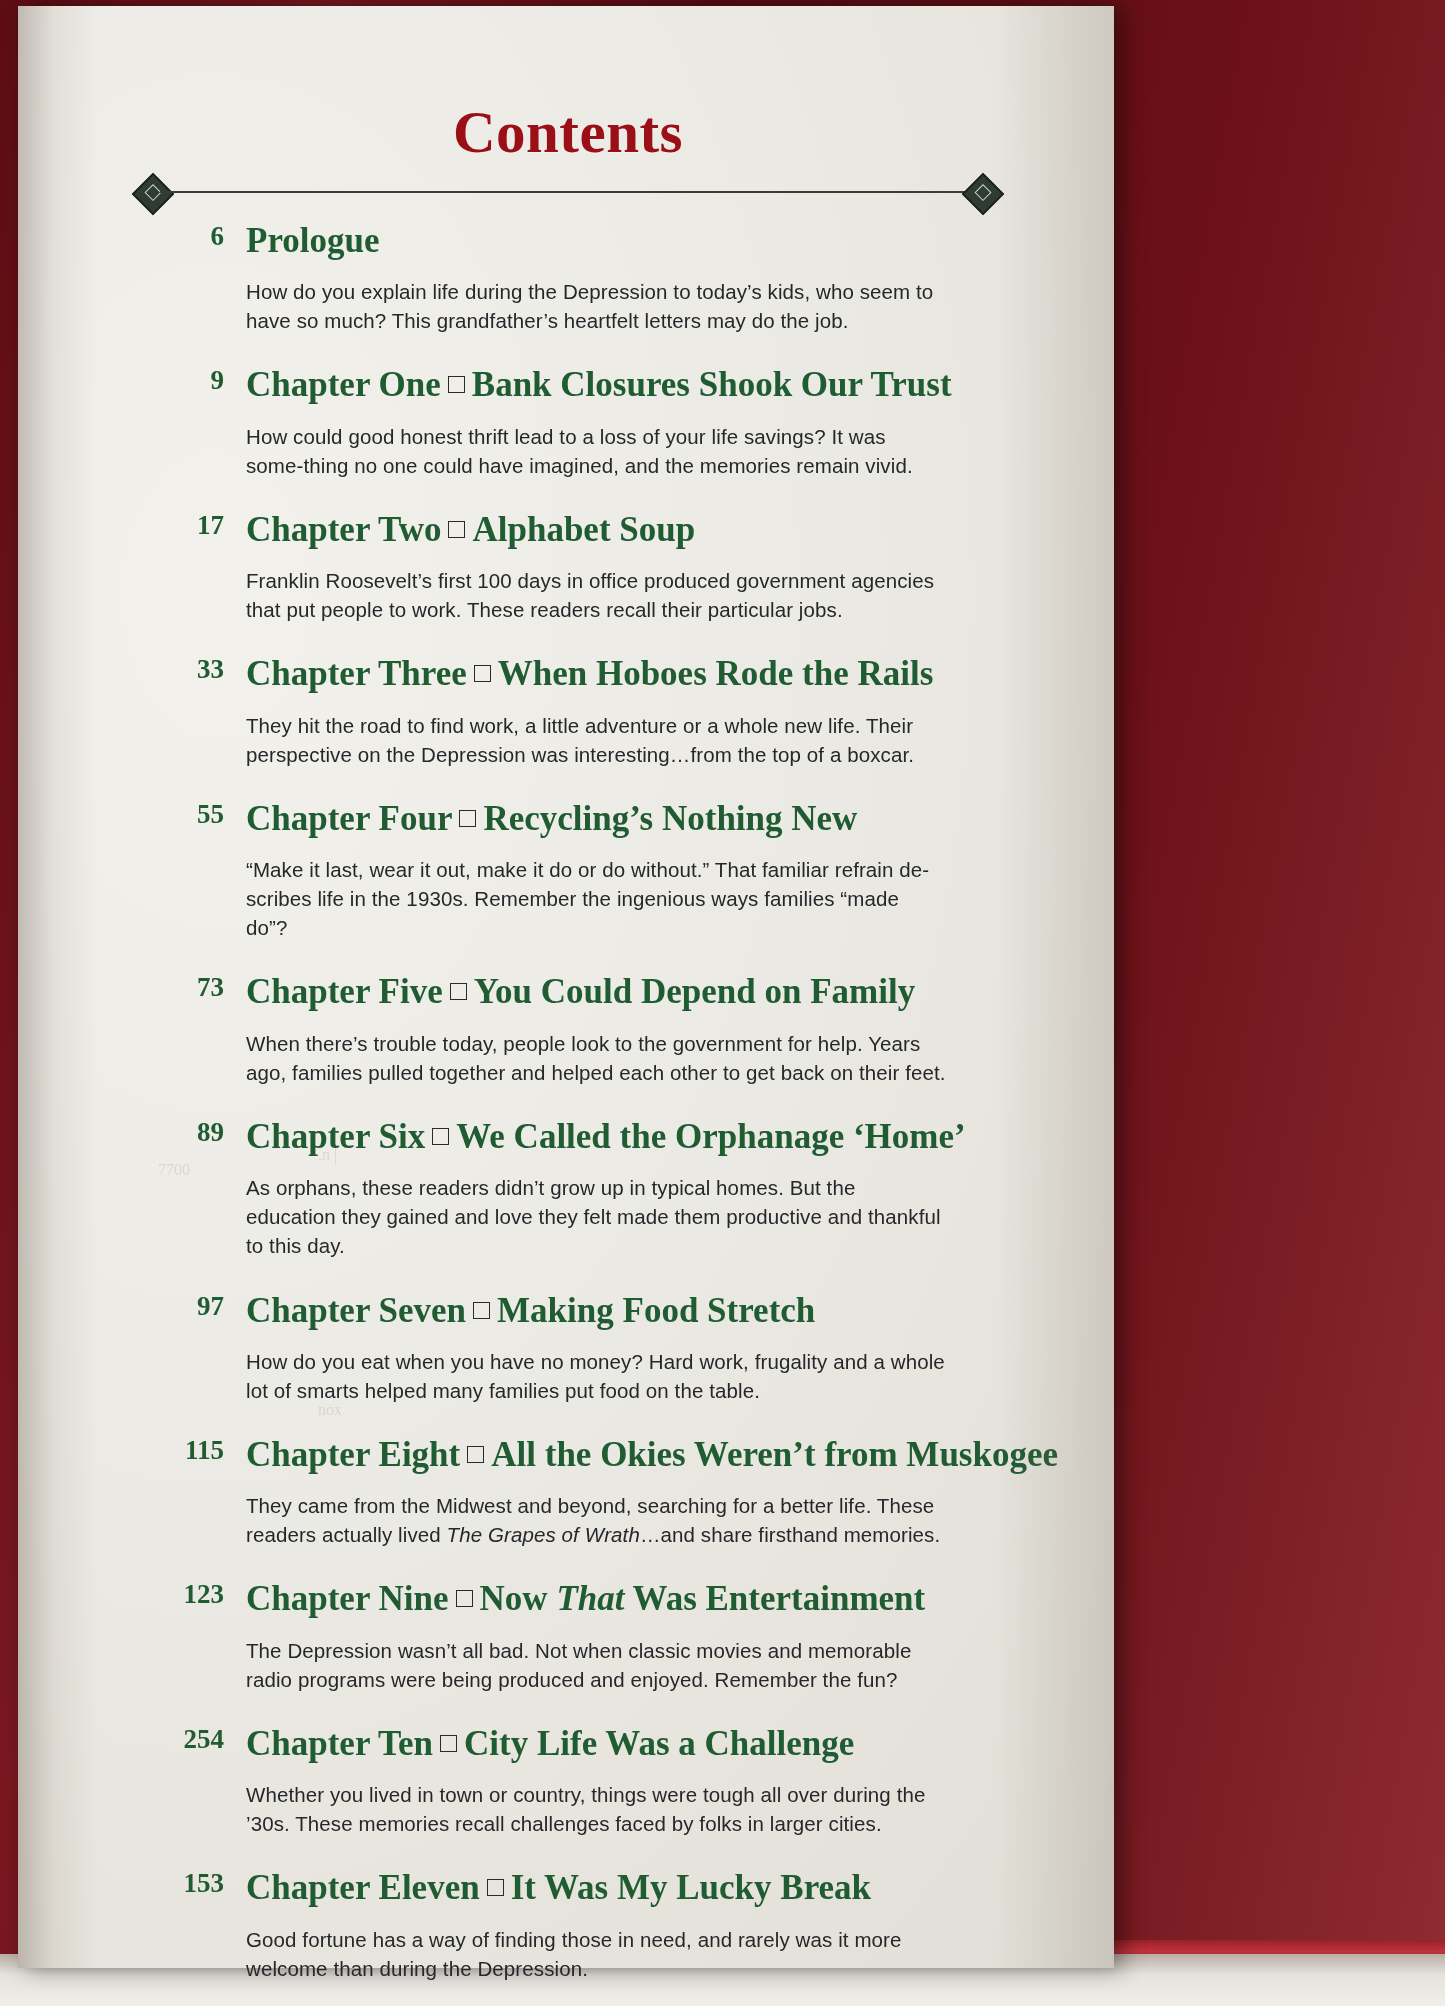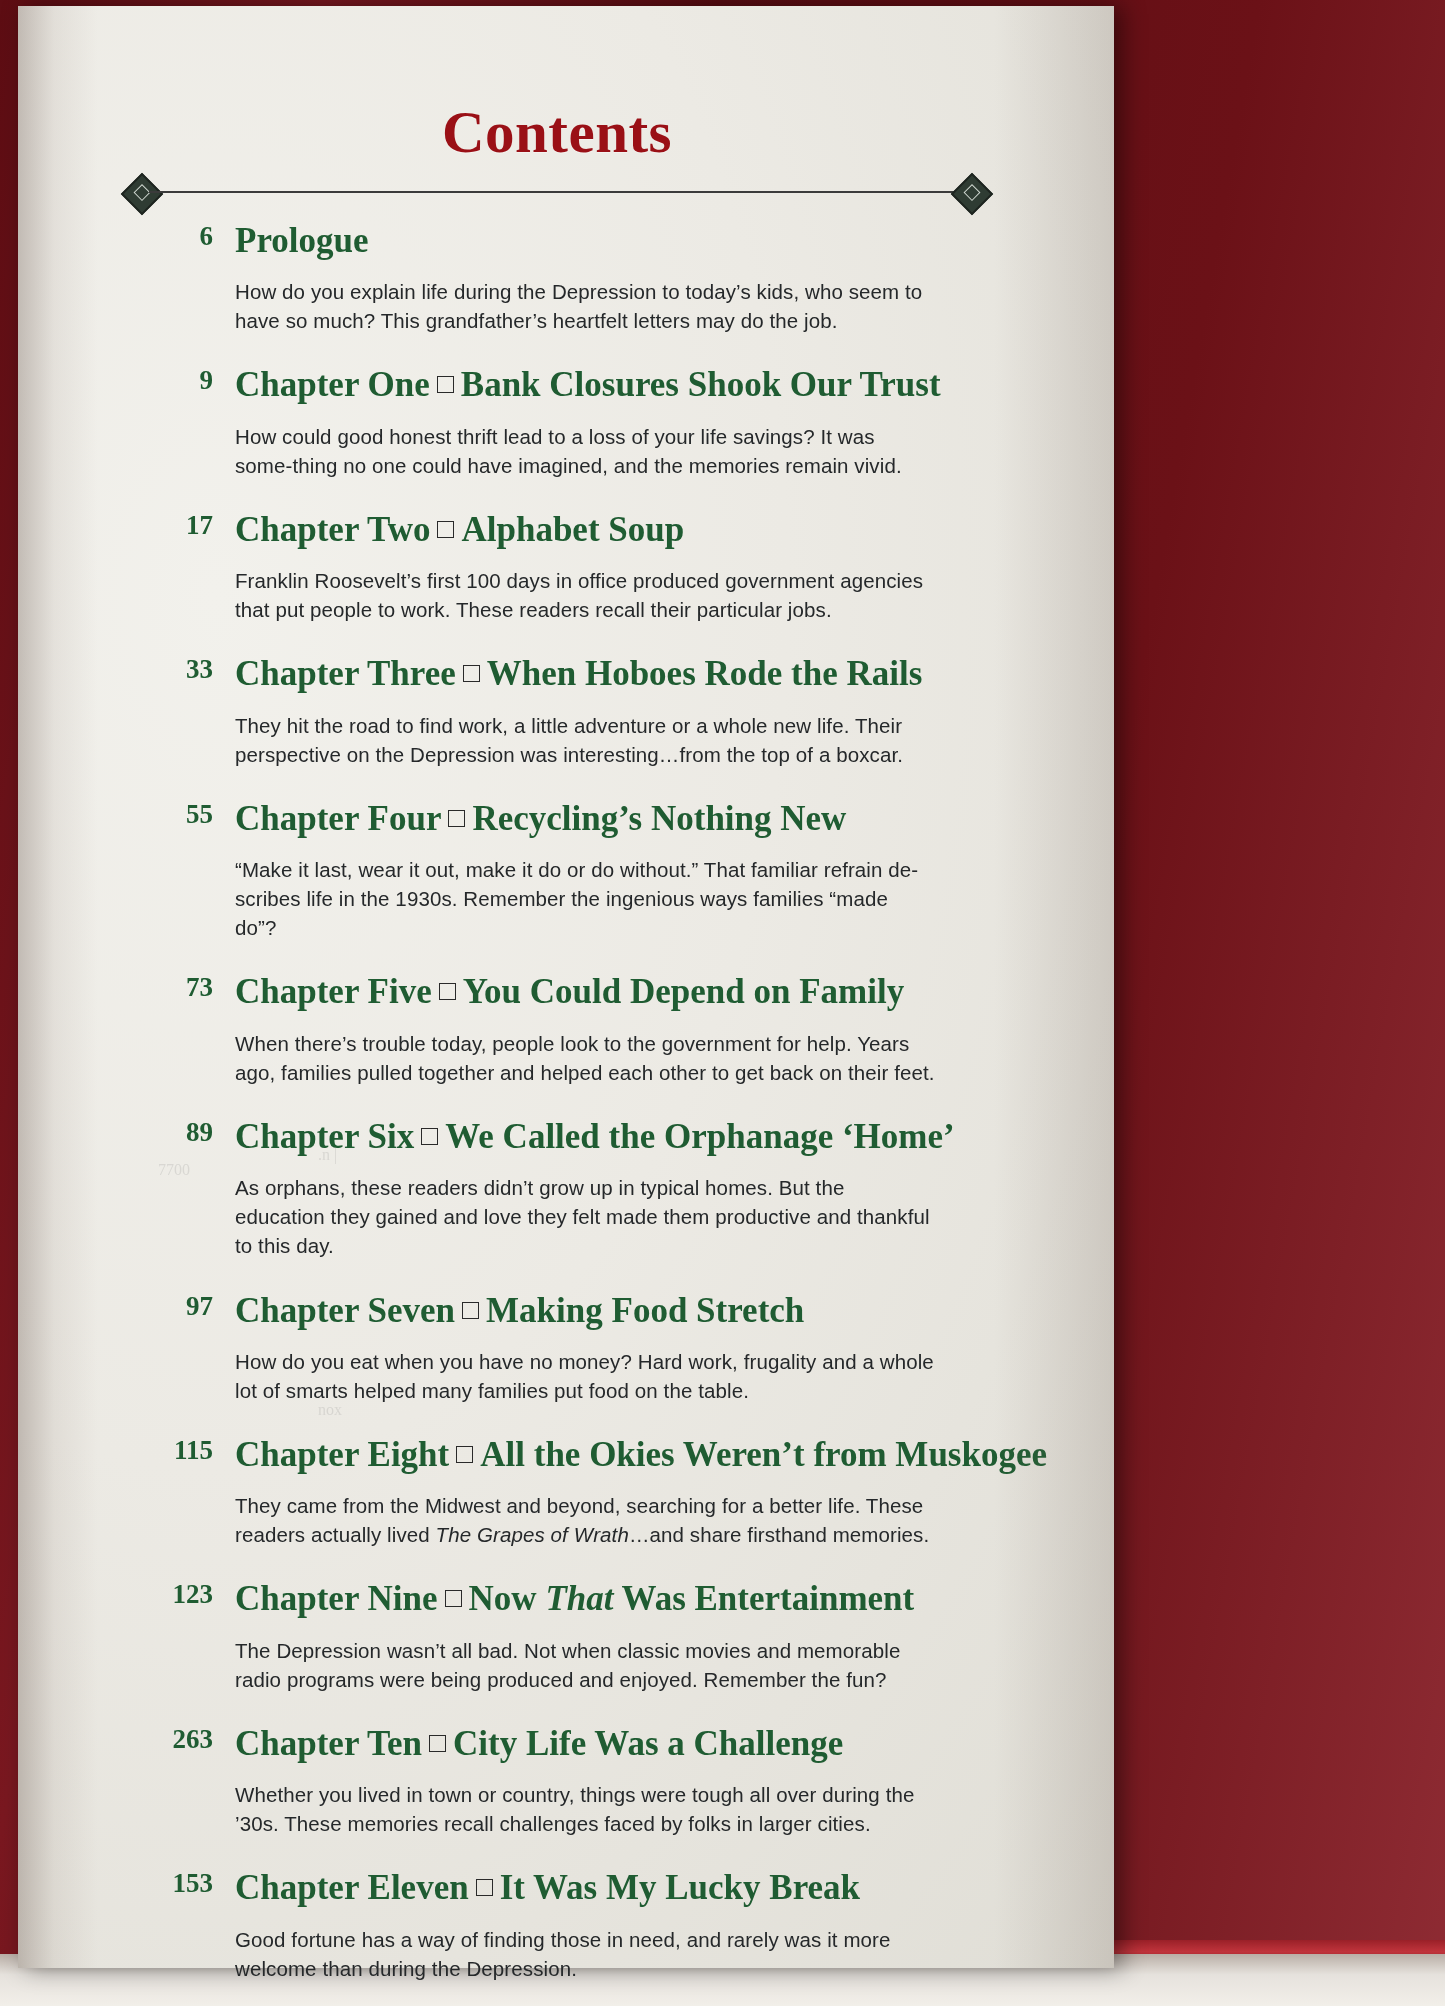--- a/index.html
+++ b/index.html
@@ -63,21 +63,21 @@
     content: "";
     position: absolute;
     right: 0; top: 0; bottom: 0;
     width: 120px;
     background: linear-gradient(270deg, rgba(120,105,95,0.22) 0%, rgba(255,255,255,0) 100%);
     pointer-events: none;
   }
 
   .page-inner {
     position: absolute;
-    left: 109px;
+    left: 120px;
     top: 0;
     width: 860px;
     height: 100%;
   }
 
   .contents-title {
     text-align: center;
     color: #9a1016;
     font-family: "Liberation Serif", serif;
     font-weight: bold;
@@ -298,21 +298,21 @@
 
       <div class="entry">
         <div class="pageno">123</div>
         <div class="heading">
           <span>Chapter Nine</span><span class="sep"></span><span>Now </span><span class="ital">That</span><span> Was Entertainment</span>
         </div>
         <div class="desc">The Depression wasn’t all bad. Not when classic movies and memorable radio programs were being produced and enjoyed. Remember the fun?</div>
       </div>
 
       <div class="entry">
-        <div class="pageno">263</div>
+        <div class="pageno">254</div>
         <div class="heading">
           <span>Chapter Ten</span><span class="sep"></span><span>City Life Was a Challenge</span>
         </div>
         <div class="desc">Whether you lived in town or country, things were tough all over during the ’30s. These memories recall challenges faced by folks in larger cities.</div>
       </div>
 
       <div class="entry">
         <div class="pageno">153</div>
         <div class="heading">
           <span>Chapter Eleven</span><span class="sep"></span><span>It Was My Lucky Break</span>

